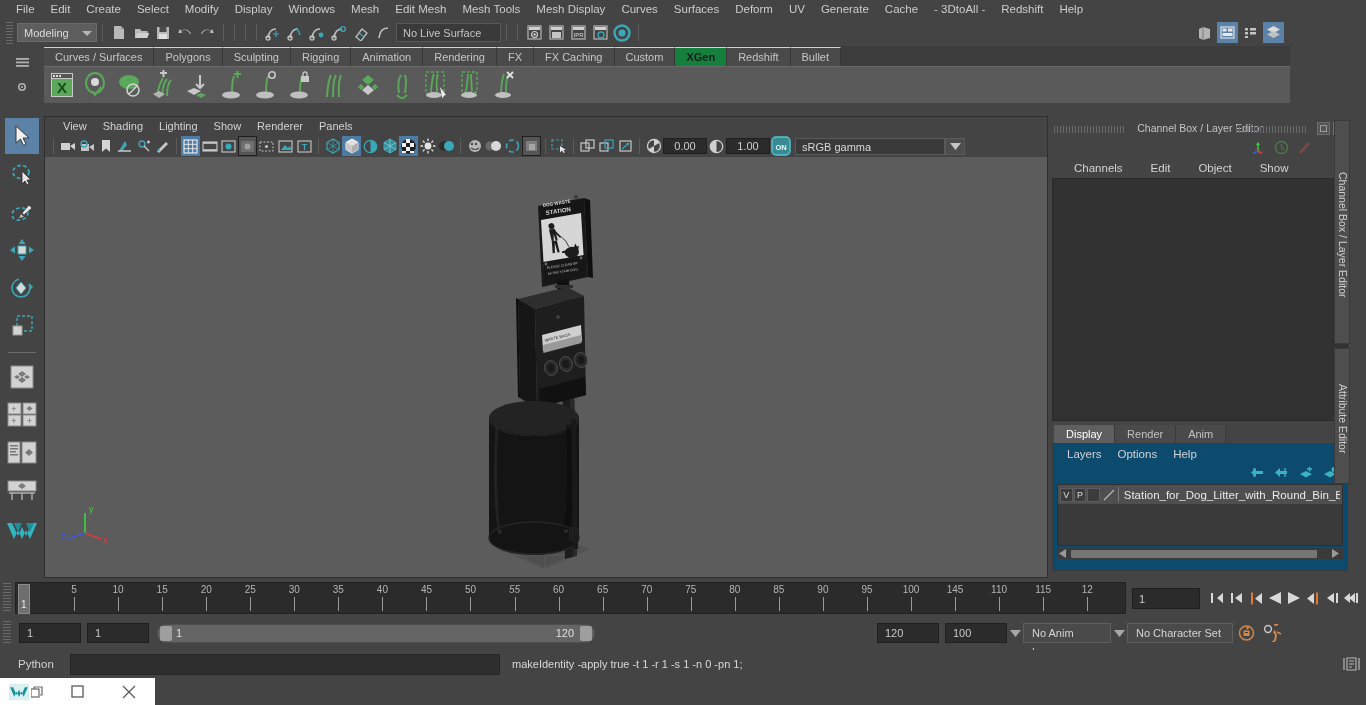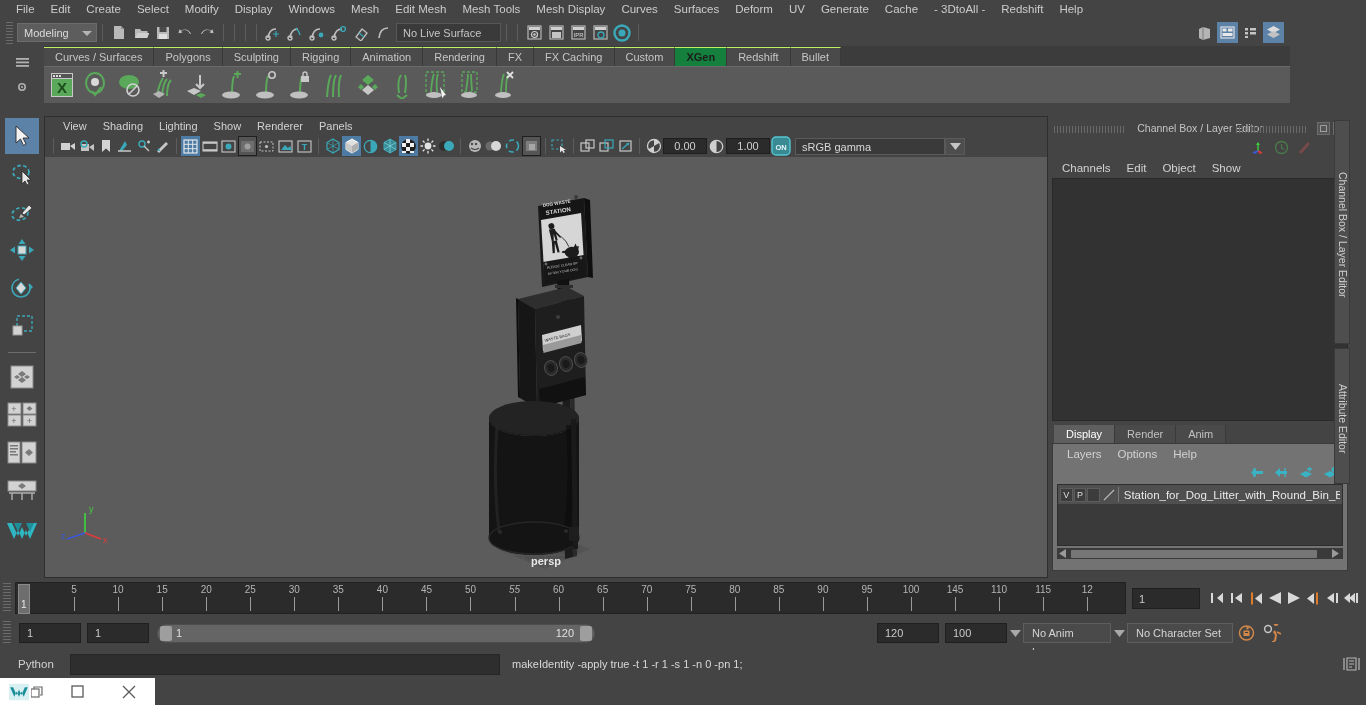--- a/index.html
+++ b/index.html
@@ -145,31 +145,31 @@
     background: repeating-linear-gradient(to right, #6a6a6a 0 1px, transparent 1px 3px);
     top: 6px;
   }
   .cb-title .winbtn {
     position: absolute; width: 13px; height: 13px; top: 2px;
     background: #555; border: 1px solid #6e6e6e; display:flex;
     align-items:center; justify-content:center; font-size: 9px; color: #ddd;
   }
   .cb-icons { height: 22px; display:flex; align-items:center; justify-content:flex-end; padding-right: 38px; gap: 8px; }
   .cb-menu { height: 20px; display: flex; align-items: center; padding-left: 4px; }
-  .cb-menu .cmi { font-size: 11.5px; padding: 0 8px; color: #d2d2d2; }
+  .cb-menu .cmi { font-size: 11.5px; padding: 0 8px; color: #d2d2d2; margin-left: 12px; }
   .cb-body {
     margin: 0 2px; height: 243px; background: #323232; border: 1px solid #2a2a2a;
   }
   .layer-tabs { display: flex; align-items: flex-end; height: 19px; padding-left: 4px; margin-top: 3px; }
   .ltab {
     height: 18px; line-height: 18px; padding: 0 12px; font-size: 11px;
     background: #4a4a4a; color: #c2c2c2; border-right: 1px solid #3a3a3a;
   }
   .ltab.active { background: #5f5f5f; color: #ffffff; }
-  .layer-area { border: 1px solid #3a3a3a; background: #737373; height: 128px; margin: 0 2px; }
+  .layer-area { border: 1px solid #3a3a3a; background: #0c4a6e; height: 128px; margin: 0 2px; }
   .layer-menu { height: 19px; display: flex; align-items: center; padding-left: 6px; }
   .layer-menu .lmi { font-size: 11.5px; padding: 0 8px; color: #d2d2d2; }
   .layer-btns { height: 19px; display: flex; align-items: center; justify-content: flex-end; padding-right: 10px; gap: 9px; }
   .layer-list { background: #3a3a3a; margin: 2px 4px 0 4px; height: 62px; border: 1px solid #2e2e2e; }
   .layer-row {
     height: 19px; background: #4f4f4f; display: flex; align-items: center;
     gap: 1px; padding: 0 2px; font-size: 11px; color: #e8e8e8;
   }
   .lbox {
     width: 13px; height: 14px; background: #3c3c3c; border: 1px solid #5d5d5d;
@@ -995,21 +995,20 @@
         <g>
           <line x1="26" y1="38" x2="26" y2="18" stroke="#3ecf3e" stroke-width="1.7"></line>
           <text x="30" y="17" font-size="9" fill="#3ecf3e" font-family="Liberation Sans">y</text>
           <line x1="26" y1="38" x2="42" y2="44" stroke="#e03a3a" stroke-width="1.7"></line>
           <text x="44" y="48" font-size="9" fill="#e03a3a" font-family="Liberation Sans">x</text>
           <line x1="26" y1="38" x2="8" y2="44" stroke="#3a5ae0" stroke-width="1.7"></line>
           <text x="2" y="44" font-size="9" fill="#3a5ae0" font-family="Liberation Sans">z</text>
         </g>
       </svg>
 
-      <div class="persp-label">persp</div>
     </div>
   </div>
 
   <div class="right-panel">
     <div class="cb-title">
       <span class="gdots" style="left:4px;"></span>
       <span>Channel Box / Layer Editor</span>
       <span class="gdots" style="right:42px;"></span>
       <span class="winbtn" style="right:20px;">☐</span>
       <span class="winbtn" style="right:4px;">✕</span>

